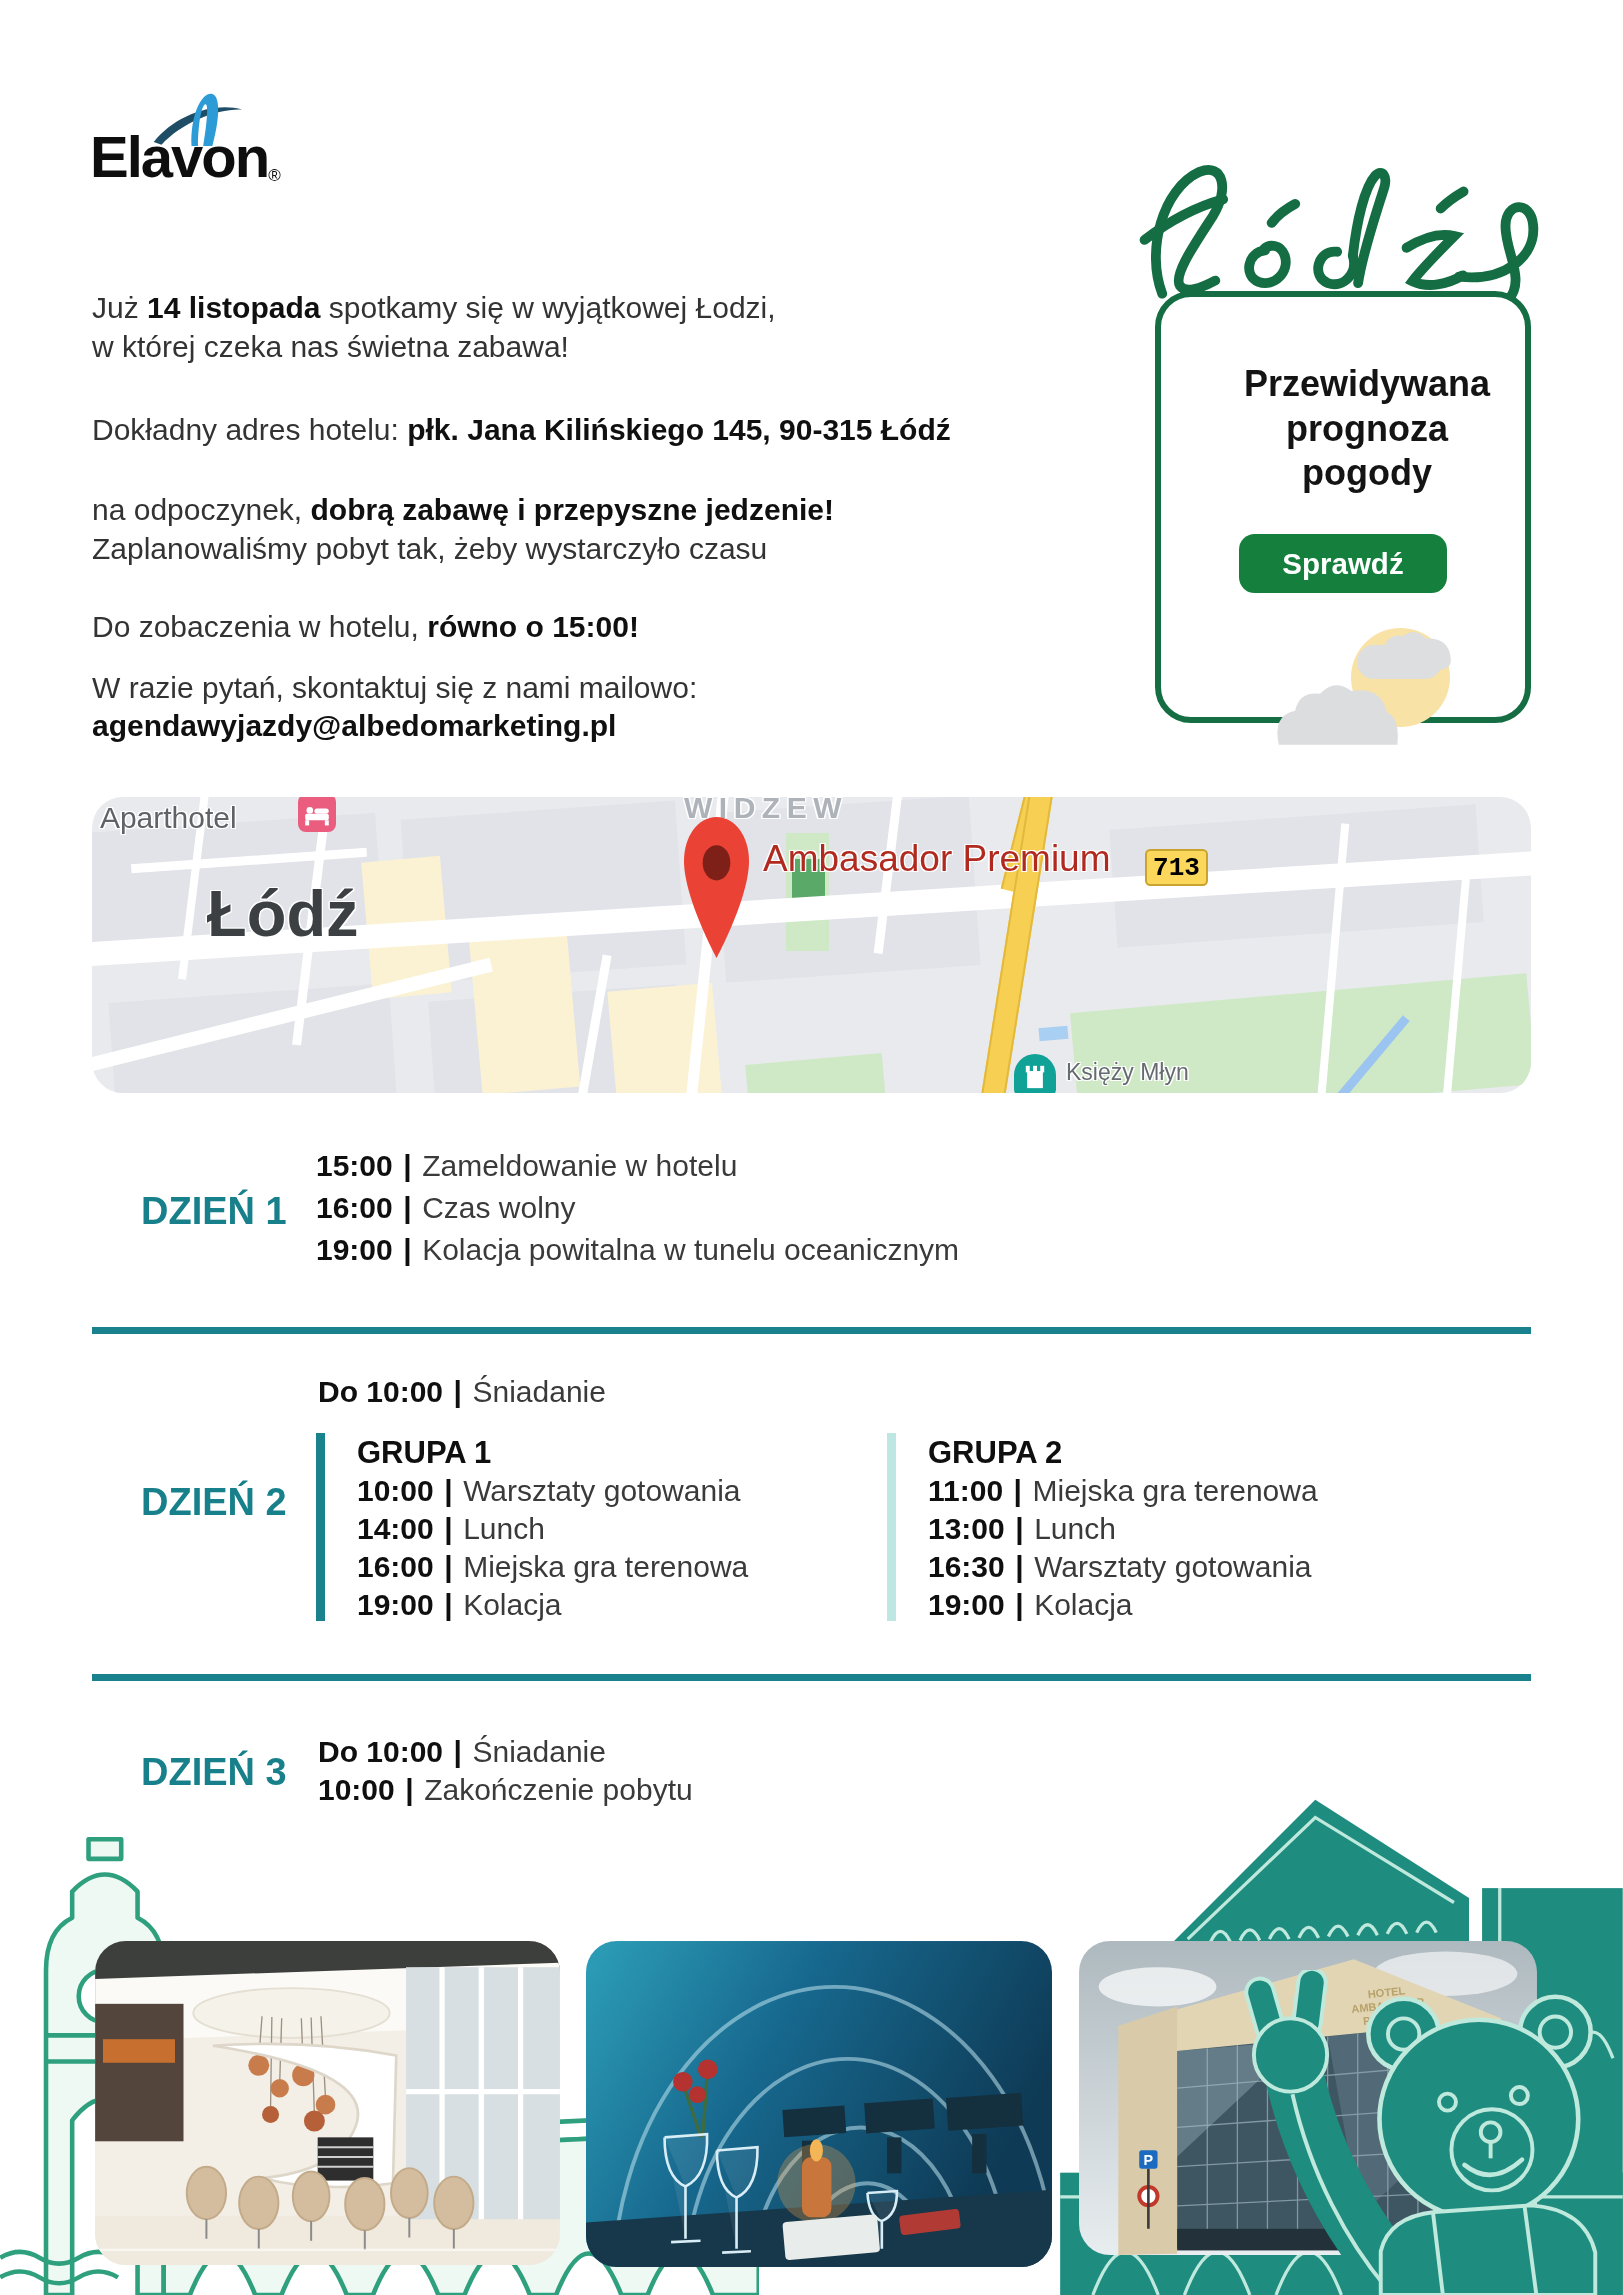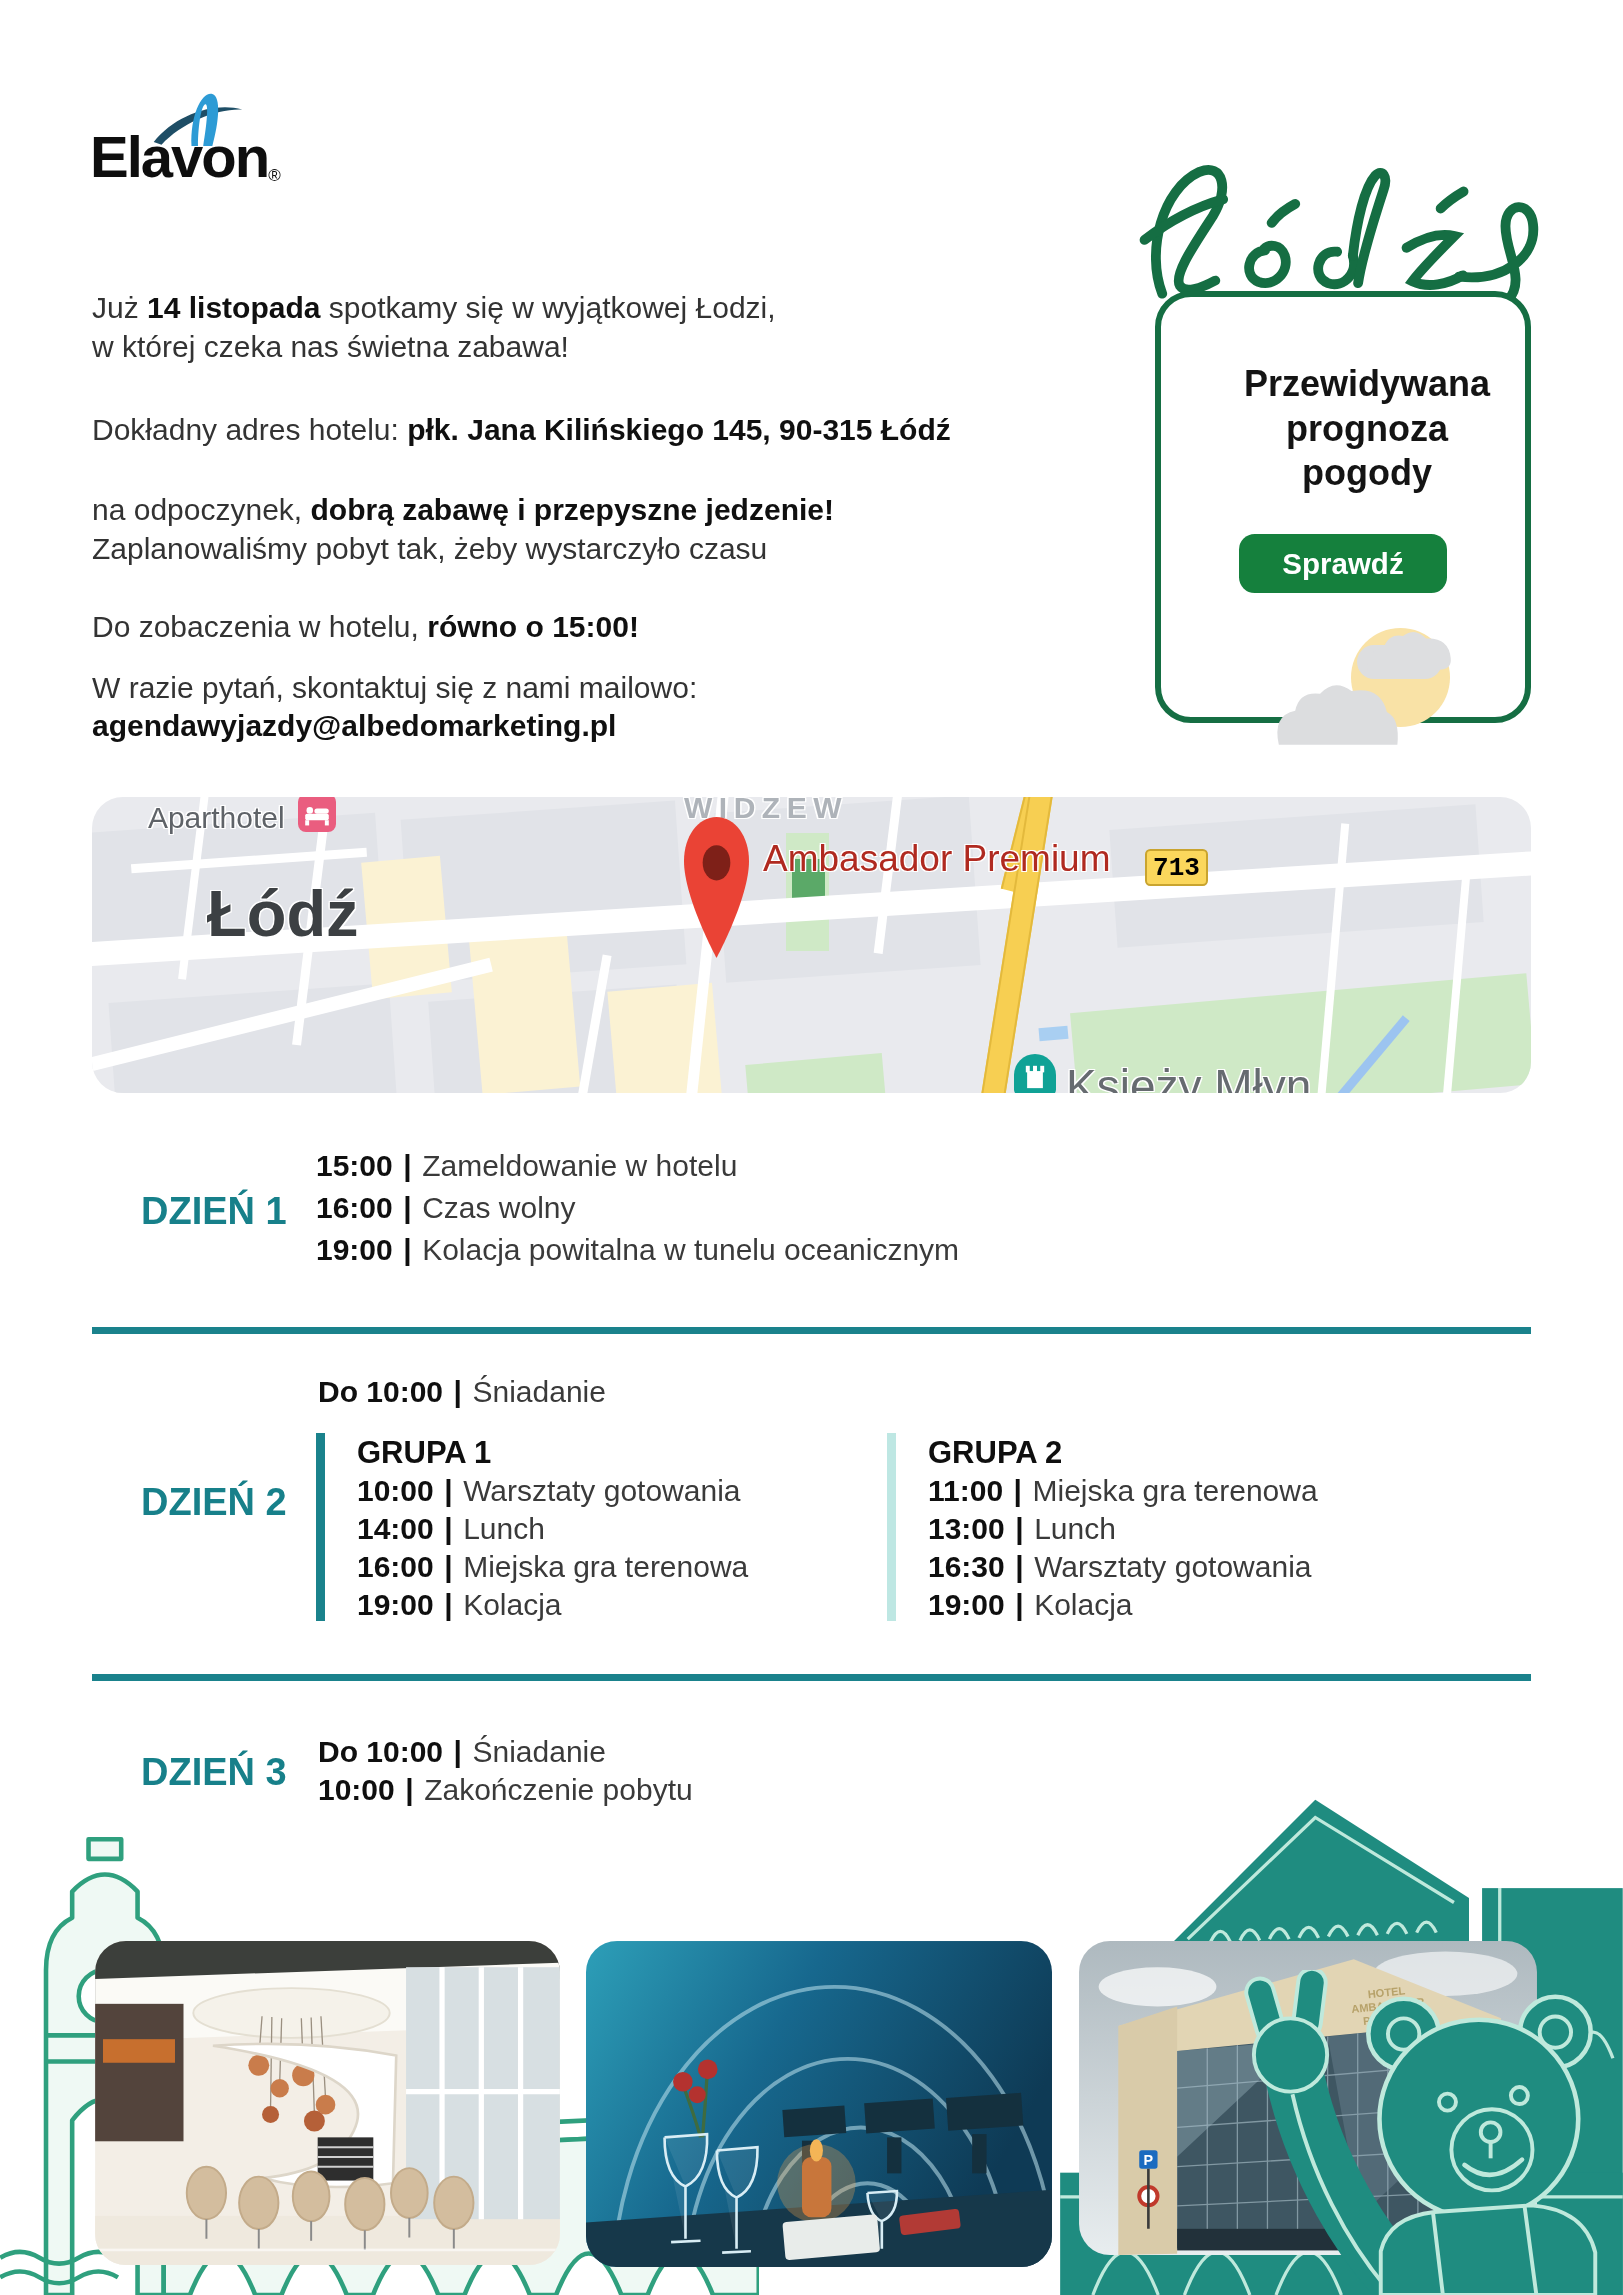--- a/index.html
+++ b/index.html
@@ -128,21 +128,21 @@
   <div class="road" style="left:497px;top:157px;width:9.2px;height:157px;transform:rotate(10deg);"></div>
   <div class="road" style="left:-52px;top:216px;width:458px;height:14.4px;transform:rotate(-14deg);"></div>
   <div class="road" style="left:1237px;top:26px;width:7.9px;height:281px;transform:rotate(5deg);"></div>
   <div class="road" style="left:1361px;top:59px;width:7.9px;height:249px;transform:rotate(5deg);"></div>
   <div class="road" style="left:-39px;top:98px;width:1571px;height:23.6px;transform:rotate(-3.6deg);"></div>
 
   <div style="position:absolute;left:922px;top:-16.4px;width:10.5px;height:111px;transform:rotate(14deg);background:#F7CF52;border-left:2px solid #E3B93C;border-right:2px solid #E3B93C;"></div>
   <div style="position:absolute;left:939px;top:-16.4px;width:19.6px;height:347px;transform:rotate(9deg);transform-origin:top center;background:#F7CF52;border-left:2px solid #E3B93C;border-right:2px solid #E3B93C;"></div>
   <div style="position:absolute;left:1053px;top:52px;width:63px;height:37px;background:#FBD75C;border:2px solid #C9A42F;border-radius:5.2px;box-sizing:border-box;display:flex;align-items:center;justify-content:center;font-size:26px;font-weight:700;color:#000000;font-family:Liberation Mono, monospace;">713</div>
 
-  <div class="maplabel" style="left:7.9px;top:3.9px;font-size:30px;color:#5F6368;margin-left:48px;">Aparthotel</div>
+  <div class="maplabel" style="left:7.9px;top:3.9px;font-size:30px;color:#5F6368;">Aparthotel</div>
   <div style="position:absolute;left:206px;top:-2.6px;width:38px;height:38px;background:#EA5D7F;border-radius:7.9px;">
     <svg width="38" height="38" viewBox="0 0 58 58">
         <rect x="11" y="30" width="36" height="10" rx="3" fill="#fff"></rect>
         <rect x="11" y="40" width="6" height="8" fill="#fff"></rect>
         <rect x="41" y="40" width="6" height="8" fill="#fff"></rect>
         <circle cx="18" cy="25" r="5" fill="#fff"></circle>
         <rect x="25" y="22" width="22" height="8" rx="4" fill="#fff"></rect>
       </svg>
   </div>
   <div class="maplabel" style="left:592px;top:-6.5px;font-size:30px;font-weight:700;color:#AEB3B9;letter-spacing:6.5px;">WIDZEW</div>
@@ -153,21 +153,21 @@
   </svg>
   <div class="maplabel" style="left:671px;top:41px;font-size:37px;font-weight:500;color:#B02A20;">Ambasador Premium</div>
   <div style="position:absolute;left:922px;top:257px;width:42px;height:42px;background:#10A296;border-radius:50% 50% 6.5px 6.5px;">
     <svg width="42" height="42" viewBox="0 0 64 64">
         <rect x="20" y="26" width="24" height="26" fill="#fff"></rect>
         <rect x="18" y="18" width="6" height="10" fill="#fff"></rect>
         <rect x="29" y="18" width="6" height="10" fill="#fff"></rect>
         <rect x="40" y="18" width="6" height="10" fill="#fff"></rect>
       </svg>
   </div>
-  <div class="maplabel" style="left:974px;top:262px;font-size:46px;color:#666B70;">Księży Młyn</div>
+  <div class="maplabel" style="left:974px;top:262px;font-size:23px;color:#666B70;">Księży Młyn</div>
 </div>
 
 <div class="abs dayLabel" style="left:141px;top:1190px;">DZIEŃ 1</div>
 <div class="abs sched-item" style="left:316px;top:1149px;"><b>15:00</b><b class="sep">|</b><span>Zameldowanie w hotelu</span></div>
 <div class="abs sched-item" style="left:316px;top:1191px;"><b>16:00</b><b class="sep">|</b><span>Czas wolny</span></div>
 <div class="abs sched-item" style="left:316px;top:1233px;"><b>19:00</b><b class="sep">|</b><span>Kolacja powitalna w tunelu oceanicznym</span></div>
 
 <div class="divider" style="top:1327px;"></div>
 
 <div class="abs sched-item" style="left:318px;top:1375px;"><b>Do 10:00</b><b class="sep">|</b><span>Śniadanie</span></div>

